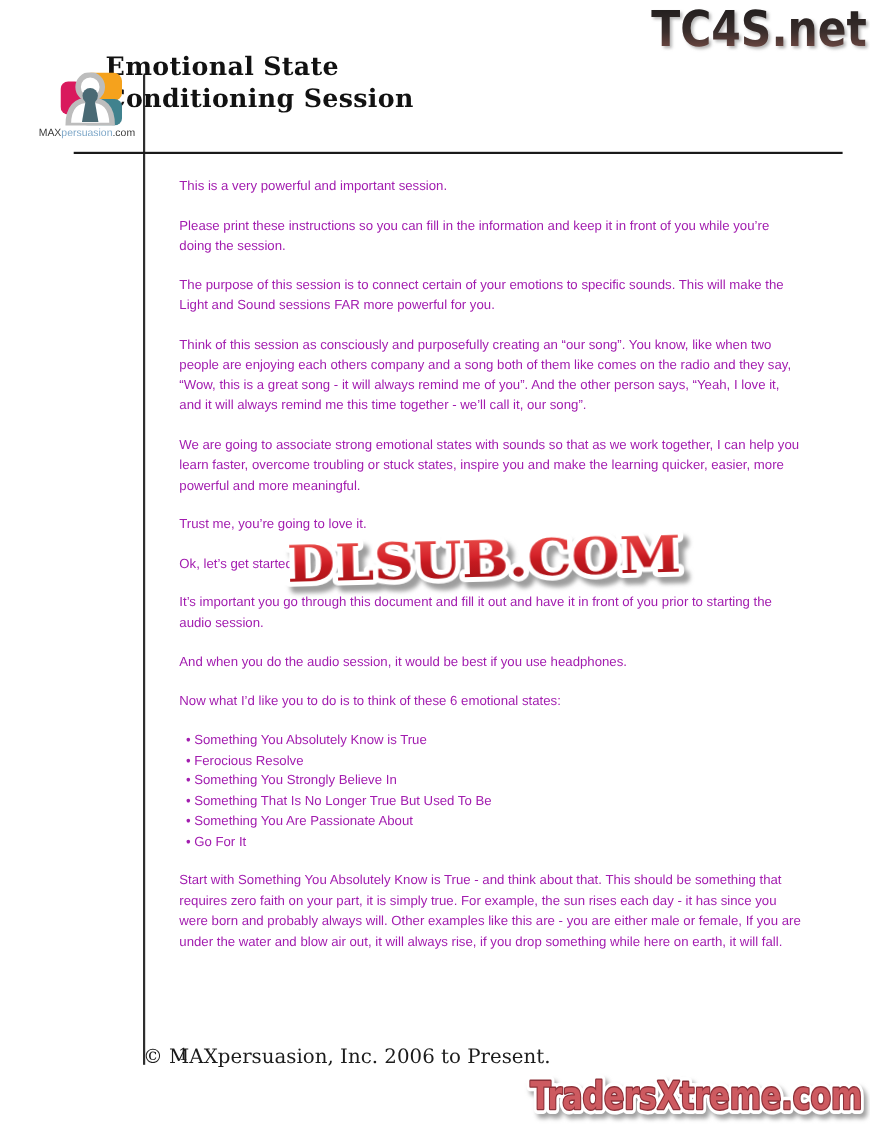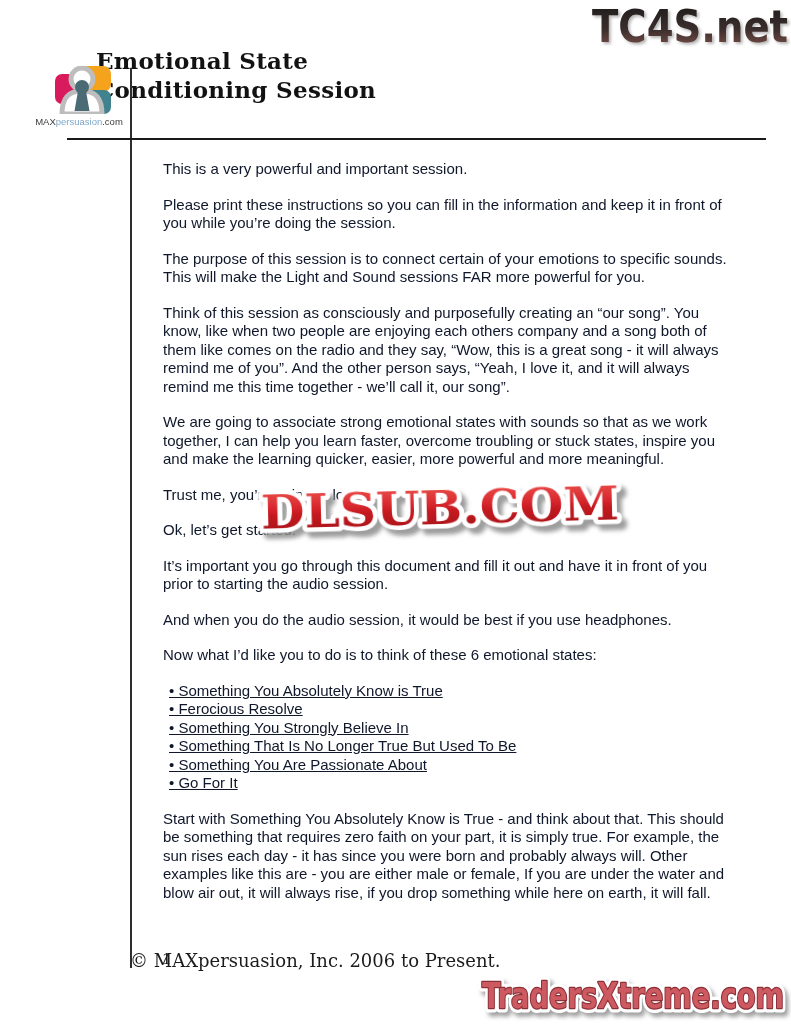--- a/index.html
+++ b/index.html
@@ -18,24 +18,24 @@
   .logo { position:absolute; left:55px; top:66px; }
   .logo-word { position:absolute; left:29px; top:116px; width:100px; text-align:center;
                font-size:9.5px; font-weight:normal; letter-spacing:0; color:#3b3b3b;
                font-family:"Liberation Sans", sans-serif; white-space:nowrap; }
   .logo-word .mid { color:#7fa8c9; }
   .vline { position:absolute; left:130px; top:68px; width:2px; height:900px; background:#2e2e2e; }
   .hline { position:absolute; left:67px; top:138px; width:699px; height:2px; background:#1a1a1a; }
 
   
   .content { position:absolute; left:163px; top:160px; width:567px;
-             font-size:15px; line-height:18.5px; color:#0f172a; }
+             font-size:12px; line-height:18.5px; color:#a21caf; }
   .para { margin:0 0 17px 0; }
   .bullets { margin:0 0 17px 0; }
-  .bullet { padding-left:6px;text-decoration:underline; }
+  .bullet { padding-left:6px; }
 
   
   .wm-mid { position:absolute; left:246px; top:477px; overflow:visible;
             transform:rotate(-1.5deg);
             filter:drop-shadow(5px 6px 2px rgba(140,140,140,.85)); }
 
   
   .page-num { position:absolute; left:162px; top:950px; font-family:"DejaVu Serif", serif;
               font-size:15px; color:#1c1c1c; }
   .copyright { position:absolute; left:130px; right:25px; top:950px; text-align:left;

